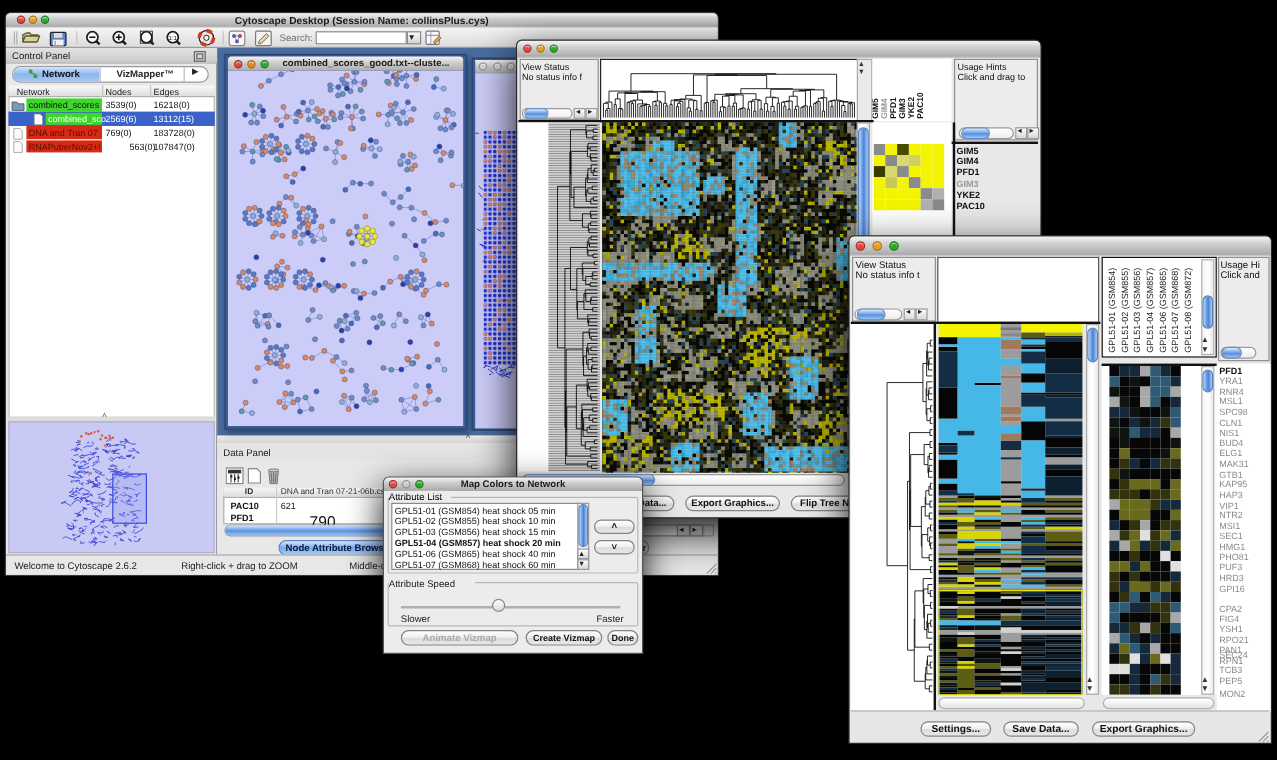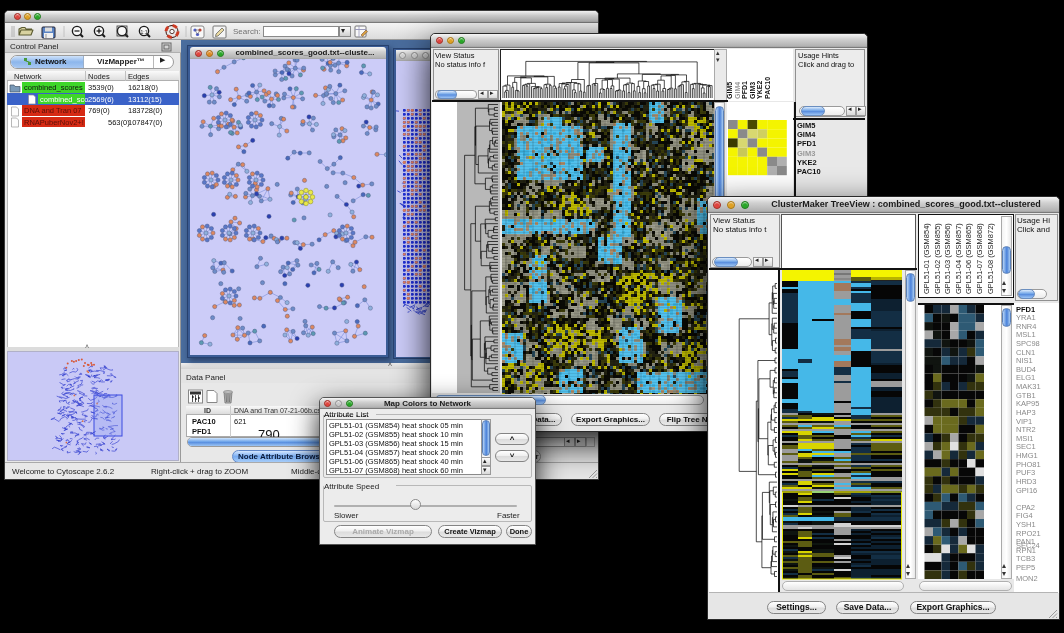--- a/index.html
+++ b/index.html
@@ -16,20 +16,21 @@
         <rect width="4" height="2" fill="#ececec"></rect>
         <rect width="4" height="1" y="0.5" fill="#858585"></rect>
       </pattern>
     </defs>
   </svg>
 <div style="position:absolute;left:4px;top:10px;width:593px;height:468px;background:#e8e8e8;border:1px solid #3a3a3a;border-radius:5px 5px 0 0;box-shadow:0 10px 30px rgba(0,0,0,.85);box-sizing:content-box;">
     <div style="position:absolute;left:0px;top:0px;width:593px;height:12px;background:linear-gradient(#f5f5f5,#d0d0d0 40%,#b2b2b2 92%,#a0a0a0);border-radius:4px 4px 0 0;border-bottom:1px solid #7a7a7a;box-sizing:border-box;"></div>
     <div style="position:absolute;left:9px;top:2px;width:7px;height:7px;border-radius:50%;background:#e0443e;border:1px solid #a03028;box-sizing:border-box;box-shadow:inset 0 1px 1px rgba(255,255,255,.7);"></div>
     <div style="position:absolute;left:19px;top:2px;width:7px;height:7px;border-radius:50%;background:#dfa123;border:1px solid #a87818;box-sizing:border-box;box-shadow:inset 0 1px 1px rgba(255,255,255,.7);"></div>
     <div style="position:absolute;left:29px;top:2px;width:7px;height:7px;border-radius:50%;background:#28a828;border:1px solid #247c20;box-sizing:border-box;box-shadow:inset 0 1px 1px rgba(255,255,255,.7);"></div>
+    <div style="position:absolute;left:0px;top:1px;width:593px;text-align:center;font-size:8.5px;color:#1a1a1a;font-weight:bold;white-space:nowrap;overflow:hidden;">Cytoscape Desktop (Session Name: collinsPlus.cys)</div>
     <div style="position:absolute;left:0px;top:12px;width:593px;height:17px;background:linear-gradient(#f4f4f4,#dcdcdc);border-bottom:1px solid #9a9a9a;box-sizing:border-box;"></div>
     <svg width="593" height="17" style="position:absolute;left:0;top:12px">
       <line x1="7" y1="3" x2="7" y2="14" stroke="#b0b0b0"></line>
       <line x1="9" y1="3" x2="9" y2="14" stroke="#b0b0b0"></line>
       <path d="M14 12l2-5h12l-2 5z M14 12V6l3-1.5h3l1 1.5h6" fill="#d8d2a0" stroke="#5a5a30" stroke-width="1.1" stroke-linejoin="round"></path>
       <rect x="37" y="4" width="13" height="11" rx="1" fill="#5b84c4" stroke="#223"></rect>
       <rect x="40" y="4.5" width="7" height="4" fill="#dcdcdc"></rect>
       <rect x="39" y="10" width="9" height="5" fill="#f0f0f0"></rect>
       <line x1="41" y1="11" x2="41" y2="15" stroke="#999"></line>
       <line x1="59" y1="3" x2="59" y2="14" stroke="#c2c2c2"></line>
@@ -901,21 +902,20 @@
     <div style="position:absolute;left:7px;top:379px;width:58px;height:13px;background:linear-gradient(#ffffff,#f0f0f0 45%,#dcdcdc 55%,#e8e8e8);border:1px solid #848484;border-radius:7px;box-sizing:border-box;text-align:center;font-size:8px;font-weight:bold;color:#111;line-height:11px;overflow:hidden;white-space:nowrap;">Settings...</div>
     <div style="position:absolute;left:73px;top:379px;width:58px;height:13px;background:linear-gradient(#ffffff,#f0f0f0 45%,#dcdcdc 55%,#e8e8e8);border:1px solid #848484;border-radius:7px;box-sizing:border-box;text-align:center;font-size:8px;font-weight:bold;color:#111;line-height:11px;overflow:hidden;white-space:nowrap;">Save Data...</div>
     <div style="position:absolute;left:140px;top:379px;width:79px;height:13px;background:linear-gradient(#ffffff,#f0f0f0 45%,#dcdcdc 55%,#e8e8e8);border:1px solid #848484;border-radius:7px;box-sizing:border-box;text-align:center;font-size:8px;font-weight:bold;color:#111;line-height:11px;overflow:hidden;white-space:nowrap;">Export Graphics...</div>
     <div style="position:absolute;left:228px;top:379px;width:75px;height:13px;background:linear-gradient(#ffffff,#f0f0f0 45%,#dcdcdc 55%,#e8e8e8);border:1px solid #848484;border-radius:7px;box-sizing:border-box;text-align:center;font-size:8px;font-weight:bold;color:#111;line-height:11px;overflow:hidden;white-space:nowrap;">Flip Tree Nodes</div>
   </div>
 <div style="position:absolute;left:707px;top:196px;width:351px;height:422px;background:#e8e8e8;border:1px solid #2a2a2a;border-radius:5px 5px 0 0;box-shadow:0 12px 34px rgba(0,0,0,.9);overflow:hidden;">
     <div style="position:absolute;left:0px;top:0px;width:351px;height:16px;background:linear-gradient(#f5f5f5,#d0d0d0 40%,#b2b2b2 92%,#a0a0a0);border-radius:4px 4px 0 0;border-bottom:1px solid #7a7a7a;box-sizing:border-box;"></div>
     <div style="position:absolute;left:5px;top:4px;width:8px;height:8px;border-radius:50%;background:#e0443e;border:1px solid #a03028;box-sizing:border-box;box-shadow:inset 0 1px 1px rgba(255,255,255,.7);"></div>
     <div style="position:absolute;left:19px;top:4px;width:8px;height:8px;border-radius:50%;background:#dfa123;border:1px solid #a87818;box-sizing:border-box;box-shadow:inset 0 1px 1px rgba(255,255,255,.7);"></div>
     <div style="position:absolute;left:33px;top:4px;width:8px;height:8px;border-radius:50%;background:#28a828;border:1px solid #247c20;box-sizing:border-box;box-shadow:inset 0 1px 1px rgba(255,255,255,.7);"></div>
-    <div style="position:absolute;left:45px;top:2px;width:306px;text-align:center;font-size:9px;color:#1a1a1a;font-weight:bold;white-space:nowrap;overflow:hidden;">ClusterMaker TreeView : combined_scores_good.txt--clustered</div>
     <div style="position:absolute;left:2px;top:17px;width:70px;height:54px;background:#ececec;border:1px solid #909090;box-sizing:border-box;"></div>
     <div style="position:absolute;left:5px;top:19px;font-size:8px;color:#111;font-weight:normal;white-space:nowrap;">View Status</div>
     <div style="position:absolute;left:5px;top:28px;font-size:8px;color:#111;font-weight:normal;white-space:nowrap;">No status info t</div>
     <div style="position:absolute;left:4px;top:60px;width:40px;height:10px;background:linear-gradient(#fff,#ececec);border:1px solid #9a9a9a;border-radius:5px;box-sizing:border-box;"></div>
     <div style="position:absolute;left:6px;top:60px;width:24px;height:10px;background:linear-gradient(#dcebfc,#74a7e8 45%,#5a8ede 55%,#9cc4f4);border:1px solid #6a8ec0;border-radius:5px;box-sizing:border-box;"></div>
     <div style="position:absolute;left:45px;top:60px;width:10px;height:10px;background:linear-gradient(#fdfdfd,#d8d8d8);border:1px solid #9a9a9a;box-sizing:border-box;"></div>
     <div style="position:absolute;left:55px;top:60px;width:10px;height:10px;background:linear-gradient(#fdfdfd,#d8d8d8);border:1px solid #9a9a9a;box-sizing:border-box;"></div>
     <div style="position:absolute;left:47px;top:59px;font-size:7px;color:#222;font-weight:normal;white-space:nowrap;">◂</div>
     <div style="position:absolute;left:57px;top:59px;font-size:7px;color:#222;font-weight:normal;white-space:nowrap;">▸</div>
     <div style="position:absolute;left:73px;top:17px;width:135px;height:54px;background:#fff;border:1px solid #555;border-bottom:none;box-sizing:border-box;"></div>
@@ -1247,21 +1247,21 @@
     <div style="position:absolute;left:26px;top:2px;width:7px;height:7px;border-radius:50%;background:#28a828;border:1px solid #247c20;box-sizing:border-box;box-shadow:inset 0 1px 1px rgba(255,255,255,.7);"></div>
     <div style="position:absolute;left:0px;top:1px;width:215px;text-align:center;font-size:8px;color:#1a1a1a;font-weight:bold;white-space:nowrap;overflow:hidden;">Map Colors to Network</div>
     <div style="position:absolute;left:4px;top:12px;font-size:8px;color:#222;font-weight:normal;white-space:nowrap;">Attribute List</div>
     <div style="position:absolute;left:3px;top:16px;width:209px;height:64px;border:1px solid #b8b8b8;border-radius:2px;box-sizing:border-box;"></div>
     <div style="position:absolute;left:4px;top:11px;width:52px;height:6px;background:#ececec;"></div>
     <div style="position:absolute;left:4px;top:12px;font-size:8px;color:#222;font-weight:normal;white-space:nowrap;">Attribute List</div>
     <div style="position:absolute;left:6px;top:21px;width:158px;height:56px;background:#fff;border:1px solid #8a8a8a;box-sizing:border-box;"></div>
     <div style="position:absolute;left:9px;top:23px;font-size:7.5px;color:#111;font-weight:normal;white-space:nowrap;">GPL51-01 (GSM854) heat shock 05 min</div>
     <div style="position:absolute;left:9px;top:32px;font-size:7.5px;color:#111;font-weight:normal;white-space:nowrap;">GPL51-02 (GSM855) heat shock 10 min</div>
     <div style="position:absolute;left:9px;top:41px;font-size:7.5px;color:#111;font-weight:normal;white-space:nowrap;">GPL51-03 (GSM856) heat shock 15 min</div>
-    <div style="position:absolute;left:9px;top:50px;font-size:7.5px;color:#111;font-weight:normal;white-space:nowrap;">GPL51-04 (GSM857) heat shock 20 min</div>
+    <div style="position:absolute;left:9px;top:50px;font-size:7.5px;color:#111;font-weight:bold;white-space:nowrap;">GPL51-04 (GSM857) heat shock 20 min</div>
     <div style="position:absolute;left:9px;top:59px;font-size:7.5px;color:#111;font-weight:normal;white-space:nowrap;">GPL51-06 (GSM865) heat shock 40 min</div>
     <div style="position:absolute;left:9px;top:68px;font-size:7.5px;color:#111;font-weight:normal;white-space:nowrap;">GPL51-07 (GSM868) heat shock 60 min</div>
     <div style="position:absolute;left:161px;top:21px;width:10px;height:56px;background:linear-gradient(90deg,#f0f0f0,#fff 50%,#e4e4e4);border:1px solid #999;box-sizing:border-box;"></div>
     <div style="position:absolute;left:162px;top:22px;width:8px;height:36px;background:linear-gradient(90deg,#b8d4f4,#5a90e0 45%,#4a80d8 55%,#a8ccf2);border:1px solid #5a80b8;border-radius:4px;box-sizing:border-box;"></div>
     <div style="position:absolute;left:161px;top:59px;width:10px;height:9px;background:linear-gradient(#fdfdfd,#d8d8d8);border:1px solid #999;box-sizing:border-box;"></div>
     <div style="position:absolute;left:161px;top:68px;width:10px;height:9px;background:linear-gradient(#fdfdfd,#d8d8d8);border:1px solid #999;box-sizing:border-box;"></div>
     <div style="position:absolute;left:163px;top:58.5px;font-size:7px;color:#222;font-weight:normal;white-space:nowrap;">▴</div>
     <div style="position:absolute;left:163px;top:67.5px;font-size:7px;color:#222;font-weight:normal;white-space:nowrap;">▾</div>
     <div style="position:absolute;left:175px;top:35px;width:34px;height:12px;background:linear-gradient(#ffffff,#f0f0f0 45%,#dcdcdc 55%,#e8e8e8);border:1px solid #848484;border-radius:7px;box-sizing:border-box;text-align:center;font-size:8px;font-weight:bold;color:#111;line-height:10px;overflow:hidden;white-space:nowrap;">˄</div>
     <div style="position:absolute;left:175px;top:52px;width:34px;height:12px;background:linear-gradient(#ffffff,#f0f0f0 45%,#dcdcdc 55%,#e8e8e8);border:1px solid #848484;border-radius:7px;box-sizing:border-box;text-align:center;font-size:8px;font-weight:bold;color:#111;line-height:10px;overflow:hidden;white-space:nowrap;">˅</div>

